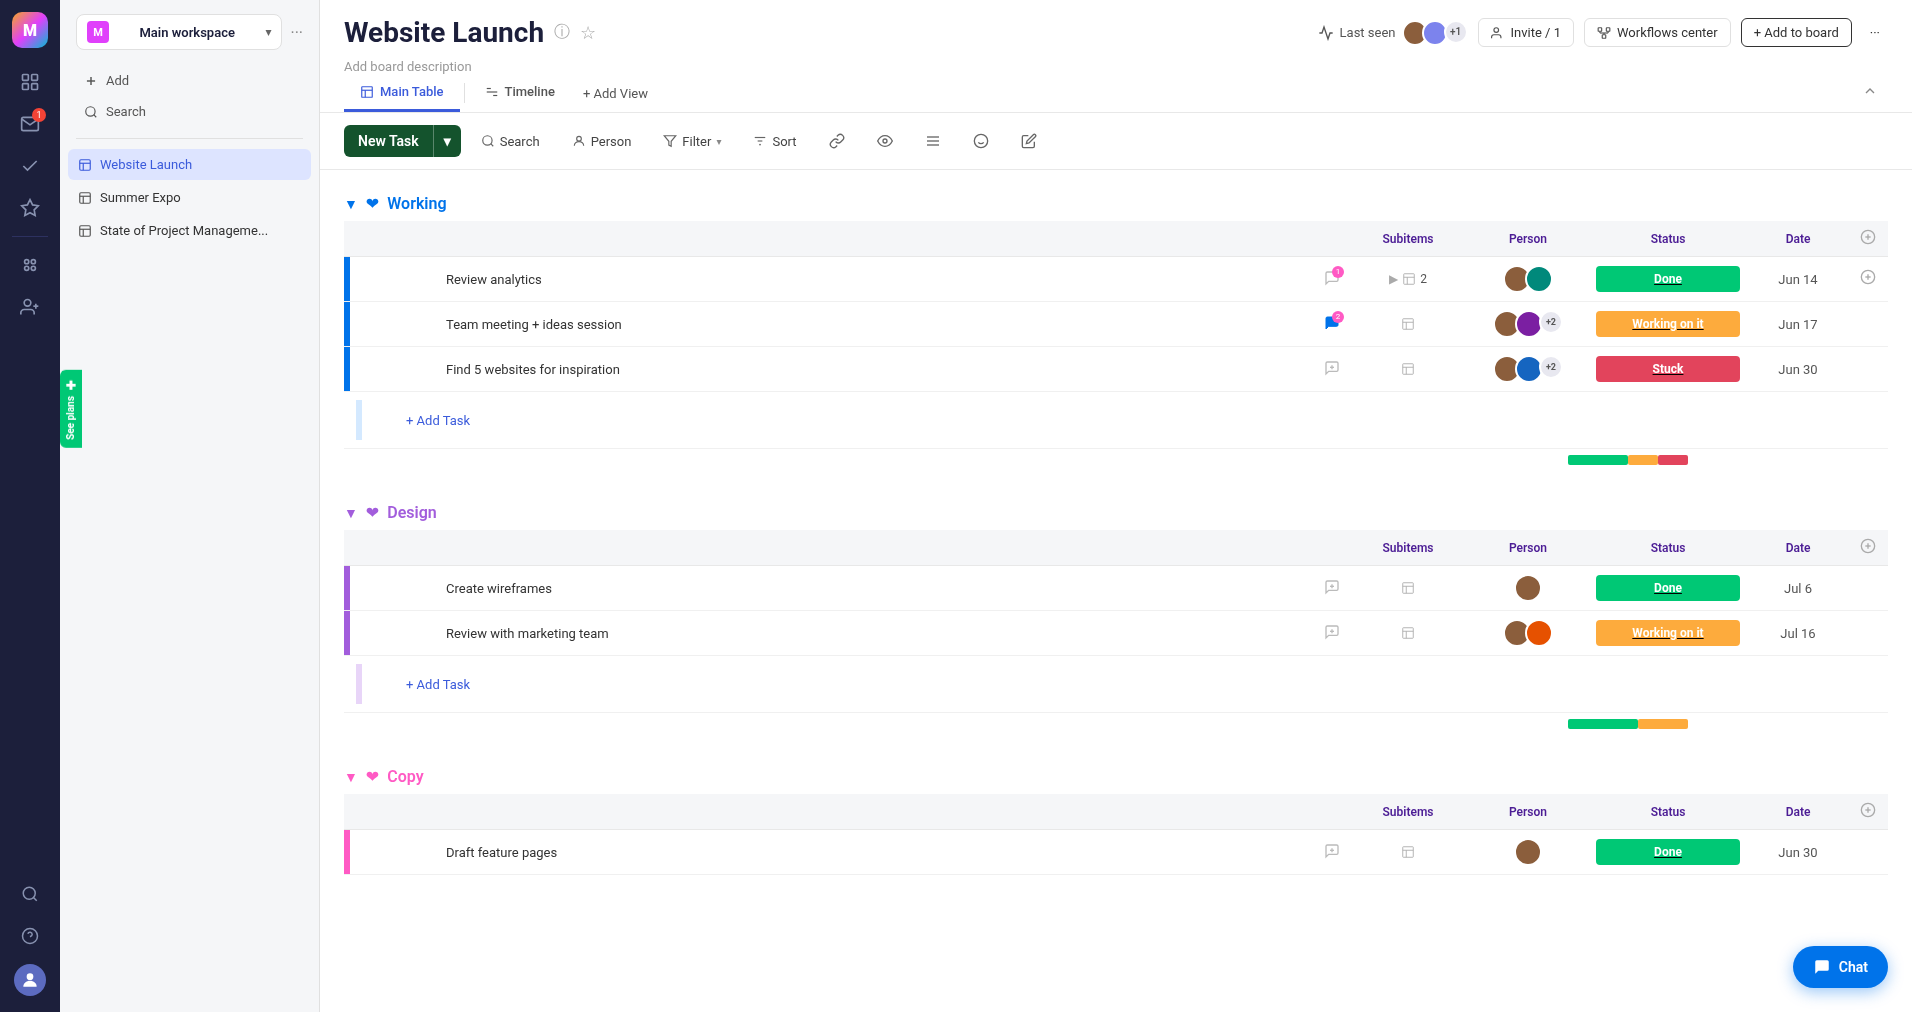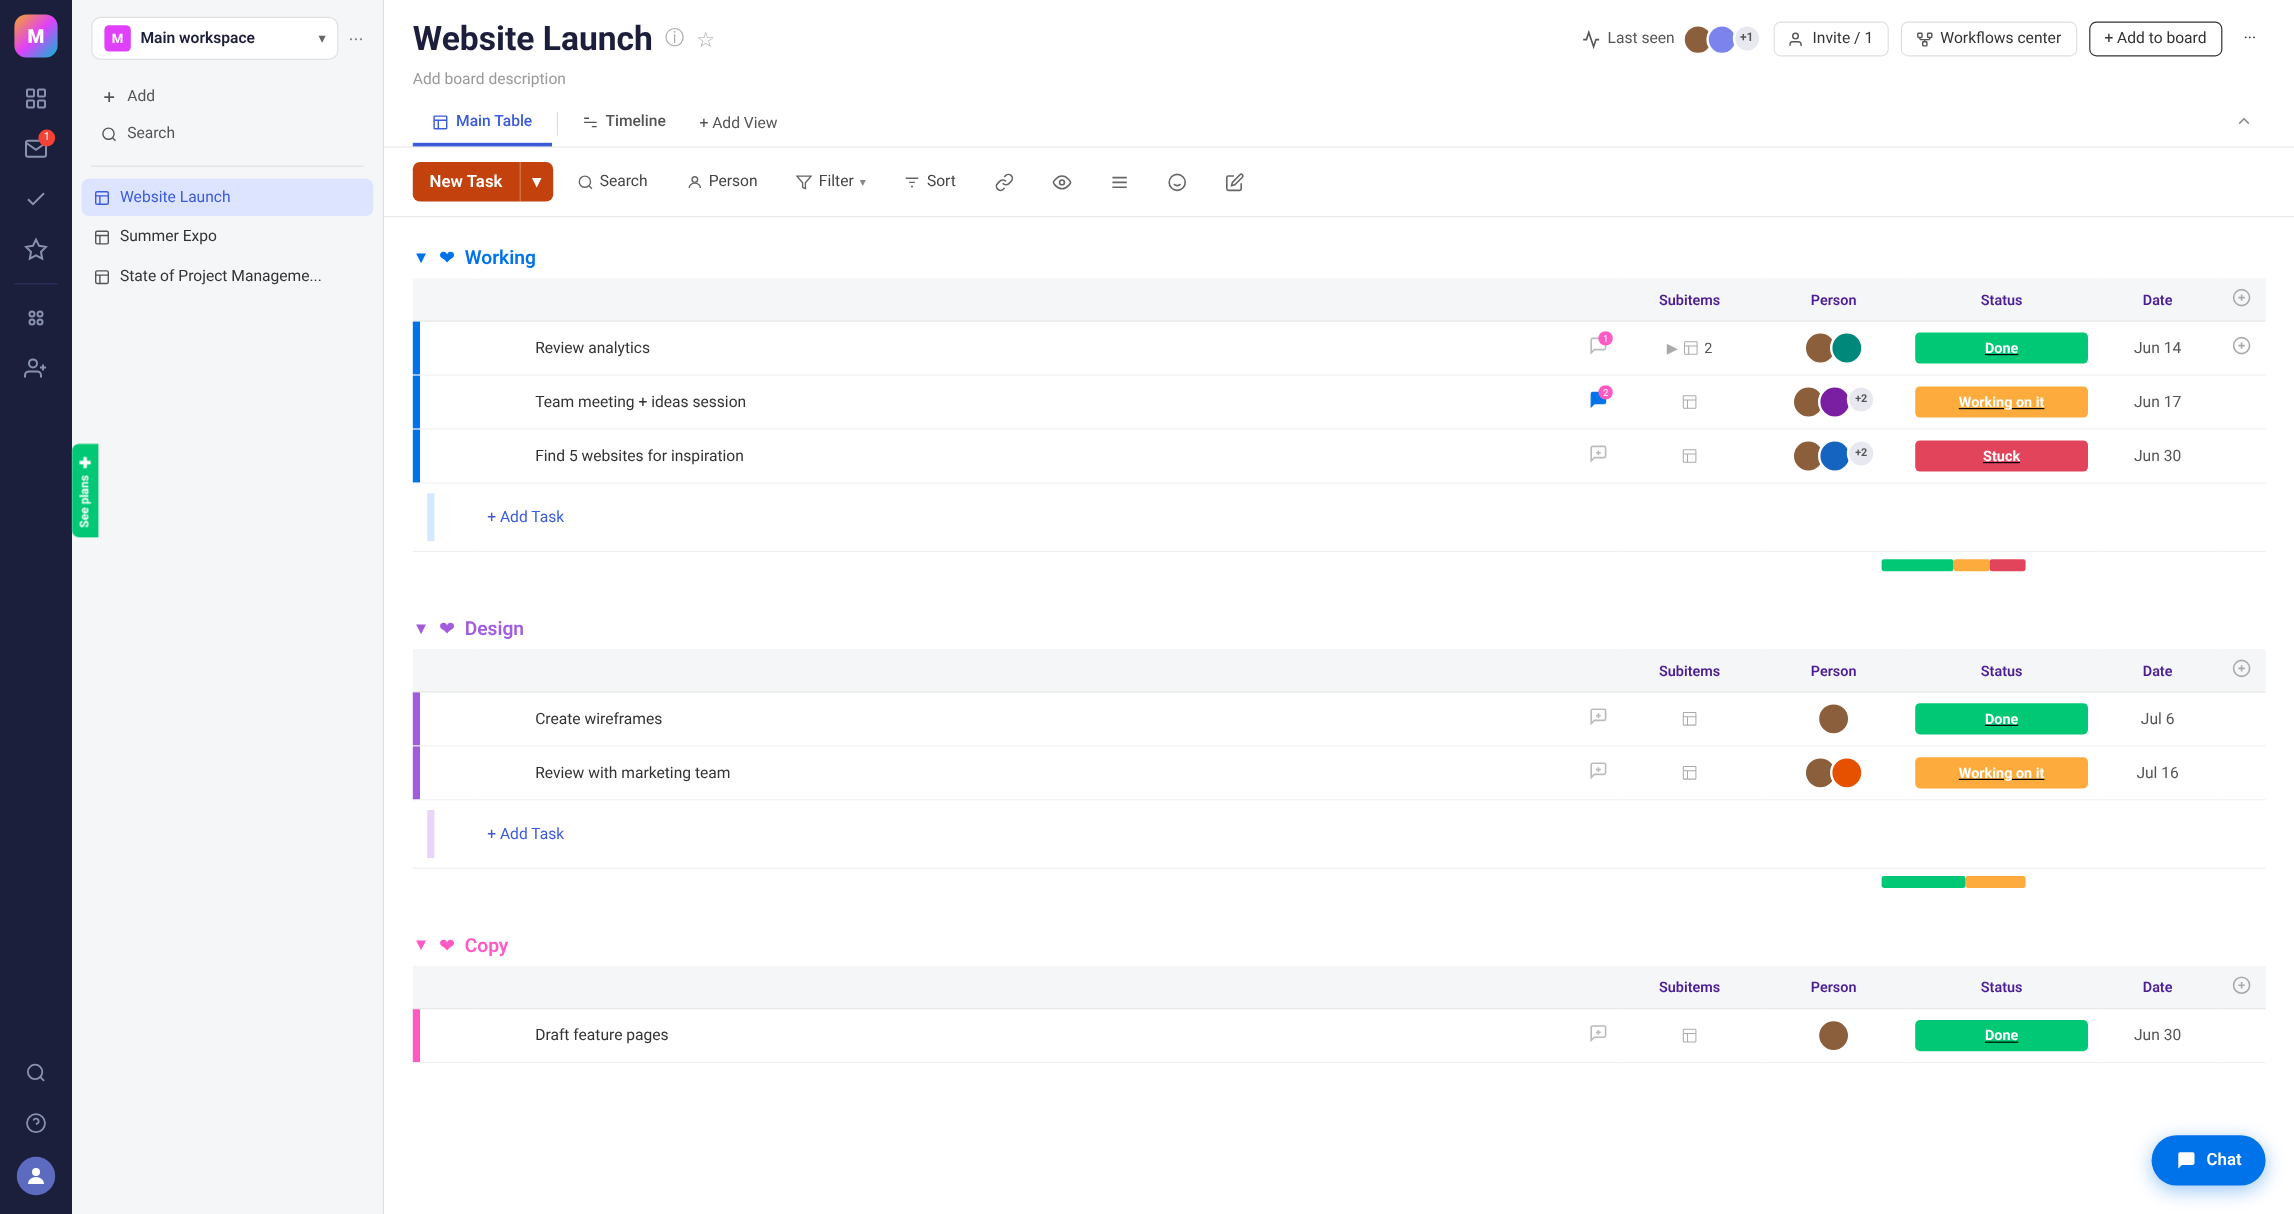--- a/index.html
+++ b/index.html
@@ -72,21 +72,21 @@
       padding: 6px 10px;
       cursor: pointer;
       flex: 1;
     }
     .workspace-icon {
       width: 22px; height: 22px; border-radius: 4px;
       background: #e040fb;
       display: flex; align-items: center; justify-content: center;
       color: white; font-size: 11px; font-weight: 700;
     }
-    .workspace-name { font-size: 13px; font-weight: 600; color: #1c1f3b; flex: 1; }
+    .workspace-name { font-size: 13px; font-weight: 600; color: #1c1f3b; flex: 1; text-align: center; }
     .workspace-chevron { color: #666; font-size: 12px; }
     .sidebar-dots { color: #888; font-size: 16px; cursor: pointer; margin-left: 8px; }
 
     .sidebar-actions { padding: 6px 16px; display: flex; flex-direction: column; gap: 2px; }
     .sidebar-action-item {
       display: flex; align-items: center; gap: 8px;
       padding: 7px 8px;
       border-radius: 6px;
       cursor: pointer;
       color: #555;
@@ -154,21 +154,21 @@
       overflow: hidden;
     }
     .avatar-stack .av:first-child { margin-left: 0; }
     .plus-badge {
       background: #e8e8f0; color: #555; border-radius: 50%;
       width: 24px; height: 24px; font-size: 10px; font-weight: 600;
       display: flex; align-items: center; justify-content: center;
       margin-left: -4px; border: 2px solid white;
     }
 
-    .board-desc { color: #999; font-size: 13px; margin-bottom: 10px; cursor: pointer; }
+    .board-desc { color: #999; font-size: 13px; cursor: pointer; }
     .board-tabs { display: flex; align-items: center; gap: 0; }
     .board-tab {
       display: flex; align-items: center; gap: 6px;
       padding: 10px 16px;
       font-size: 13px; font-weight: 500;
       color: #555;
       cursor: pointer;
       border-bottom: 3px solid transparent;
     }
     .board-tab.active { color: #3b5bdb; border-bottom-color: #3b5bdb; }
@@ -177,21 +177,21 @@
     .collapse-btn { margin-left: auto; color: #888; cursor: pointer; font-size: 16px; padding: 6px 10px; }
 
     
     .board-toolbar {
       display: flex; align-items: center; gap: 8px;
       padding: 12px 24px;
       border-bottom: 1px solid #e8e8e8;
     }
     .new-task-btn {
       display: flex; align-items: center;
-      background: #c2410c;
+      background: #14532d;
       color: white;
       border-radius: 6px;
       font-size: 14px; font-weight: 600;
       cursor: pointer;
       overflow: hidden;
     }
     .new-task-main { padding: 8px 14px; }
     .new-task-arrow {
       padding: 8px 10px;
       border-left: 1px solid rgba(255,255,255,0.3);

